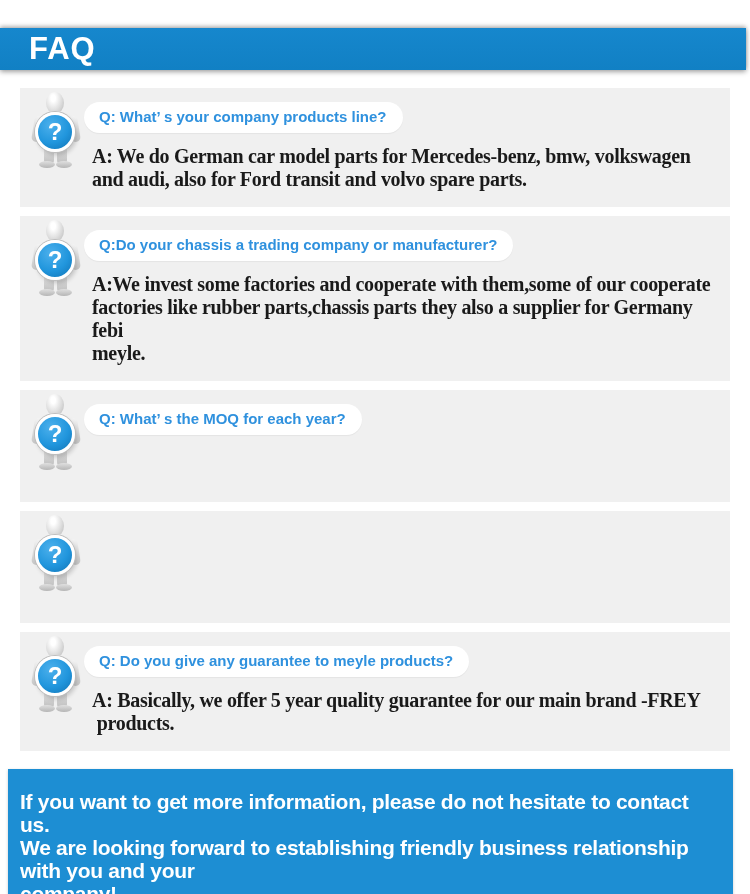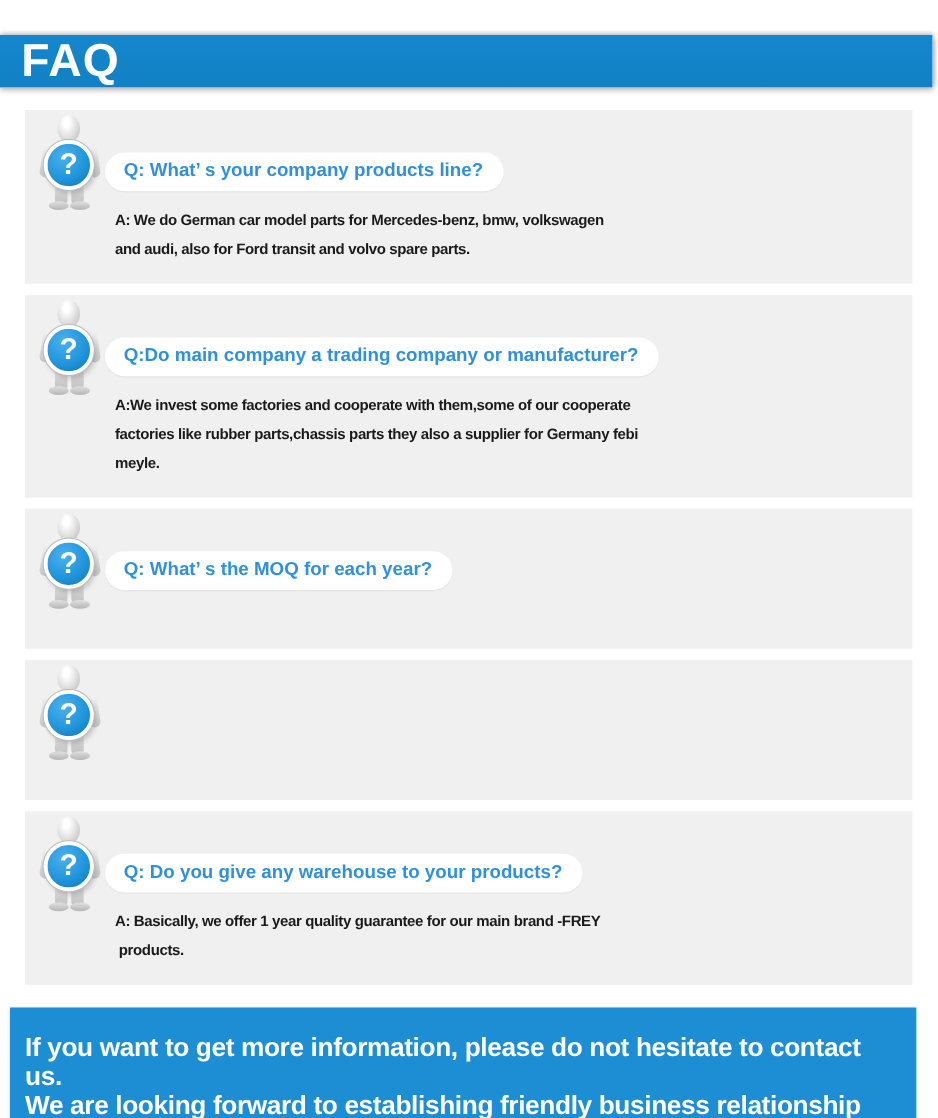--- a/index.html
+++ b/index.html
@@ -9,45 +9,44 @@
     position:relative;overflow:hidden;
   }
   
   .header-bar{
     margin:28px 4px 0 0;height:42px;
     background:linear-gradient(180deg, var(--header_bar,#1687cd) 0%, #1180c4 100%);
     box-shadow:0 -2px 4px rgba(0,0,0,0.25), 0 2px 5px rgba(0,0,0,0.35);
     display:flex;align-items:center;
   }
   .page-title{
-    color:#ffffff;font-size:37px;font-weight:bold;letter-spacing:1px;
-    padding-left:17px;line-height:42px;
+    color:#ffffff;font-size:31px;font-weight:bold;letter-spacing:1px;
+    padding-left:29px;line-height:42px;
   }
   
   .faq-list{margin-top:18px;}
   .faq-item{
     position:relative;background:var(--section_bg,#f0f0f0);
     margin:0 20px 9px 20px;
     padding:14px 18px 16px 64px;
     min-height:82px;
   }
   
   .q-bubble{
     display:inline-block;background:#ffffff;border-radius:16px;
     padding:7px 16px 8px 15px;
     color:var(--question_blue,#2f91de);
     font-size:15px;font-weight:bold;line-height:16px;
     box-shadow:0 1px 1px rgba(0,0,0,0.05);
-    margin-top:20px;
   }
   .answer{
     margin:12px 0 0 8px;
     color:var(--answer_text,#1a1a1a);
-    font-size:12px;font-weight:bold;letter-spacing:-0.3px;
-    line-height:23px;white-space:pre-wrap;
+    font-size:20px;font-weight:bold;letter-spacing:-0.3px;
+    line-height:23px;white-space:pre-wrap;font-family:Liberation Serif, serif;
   }
   
   .fig{position:absolute;left:10px;top:4px;width:52px;height:76px;}
   .fig-head{
     position:absolute;left:16px;top:0;width:18px;height:22px;border-radius:50%;
     background:radial-gradient(ellipse at 40% 28%, #ffffff 15%, #dedede 55%, #b5b5b5 100%);
   }
   .fig-shoulders{
     position:absolute;left:10px;top:19px;width:30px;height:20px;
     border-radius:50% 50% 40% 40%;
@@ -121,21 +120,21 @@
       <div class="fig-head"></div>
       <div class="fig-shoulders"></div>
       <div class="fig-arm-l"></div>
       <div class="fig-arm-r"></div>
       <div class="fig-leg-l"></div>
       <div class="fig-leg-r"></div>
       <div class="fig-foot-l"></div>
       <div class="fig-foot-r"></div>
       <div class="fig-badge">?</div>
     </div>
-    <div class="q-bubble">Q:Do main company a trading company or manufacturer?</div>
+    <div class="q-bubble">Q:Do your chassis a trading company or manufacturer?</div>
     <div class="answer">A:We invest some factories and cooperate with them,some of our cooperate
 factories like rubber parts,chassis parts they also a supplier for Germany febi
 meyle.</div>
   </div>
 
   <div class="faq-item">
     <div class="fig">
       <div class="fig-head"></div>
       <div class="fig-shoulders"></div>
       <div class="fig-arm-l"></div>
@@ -168,22 +167,22 @@
       <div class="fig-head"></div>
       <div class="fig-shoulders"></div>
       <div class="fig-arm-l"></div>
       <div class="fig-arm-r"></div>
       <div class="fig-leg-l"></div>
       <div class="fig-leg-r"></div>
       <div class="fig-foot-l"></div>
       <div class="fig-foot-r"></div>
       <div class="fig-badge">?</div>
     </div>
-    <div class="q-bubble">Q: Do you give any warehouse to your products?</div>
-    <div class="answer">A: Basically, we offer 1 year quality guarantee for our main brand -FREY
+    <div class="q-bubble">Q: Do you give any guarantee to meyle products?</div>
+    <div class="answer">A: Basically, we offer 5 year quality guarantee for our main brand -FREY
  products.</div>
   </div>
 
 </div>
 
 <div class="contact-banner">If you want to get more information, please do not hesitate to contact us.
 We are looking forward to establishing friendly business relationship with you and your
 company!</div>
 
 </body></html>

